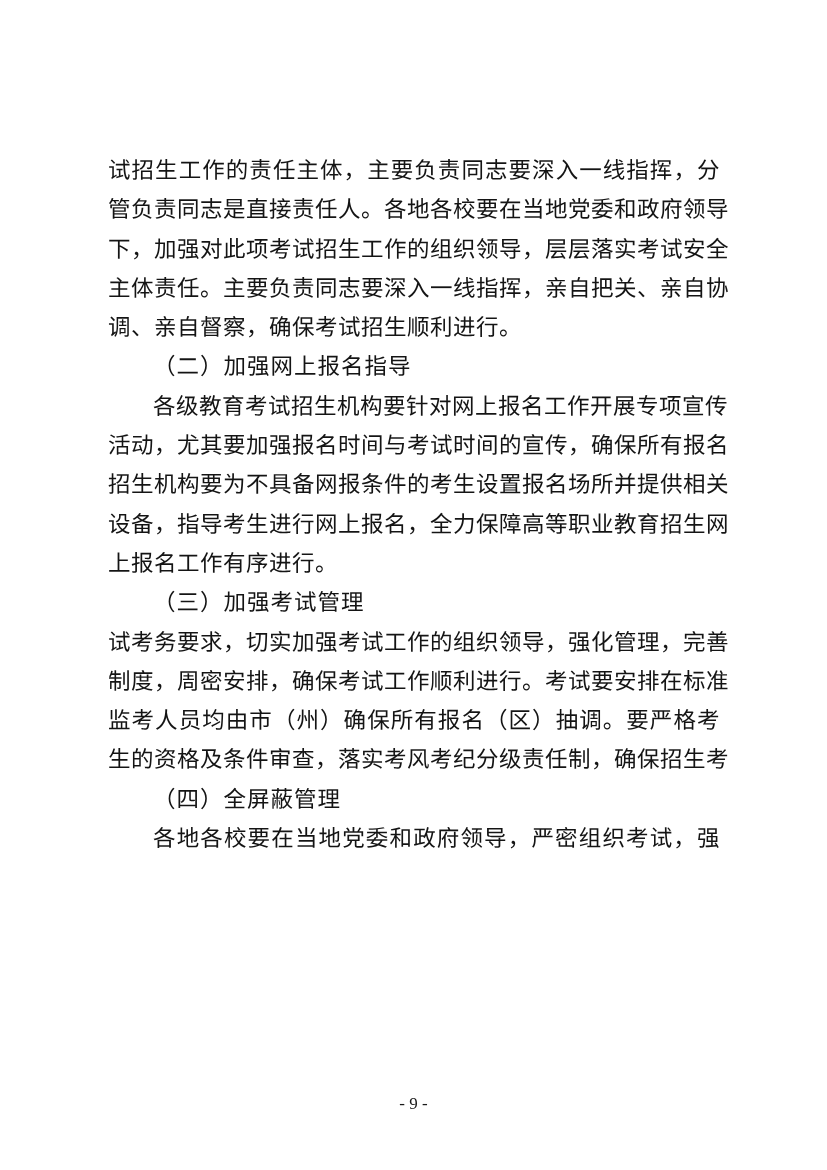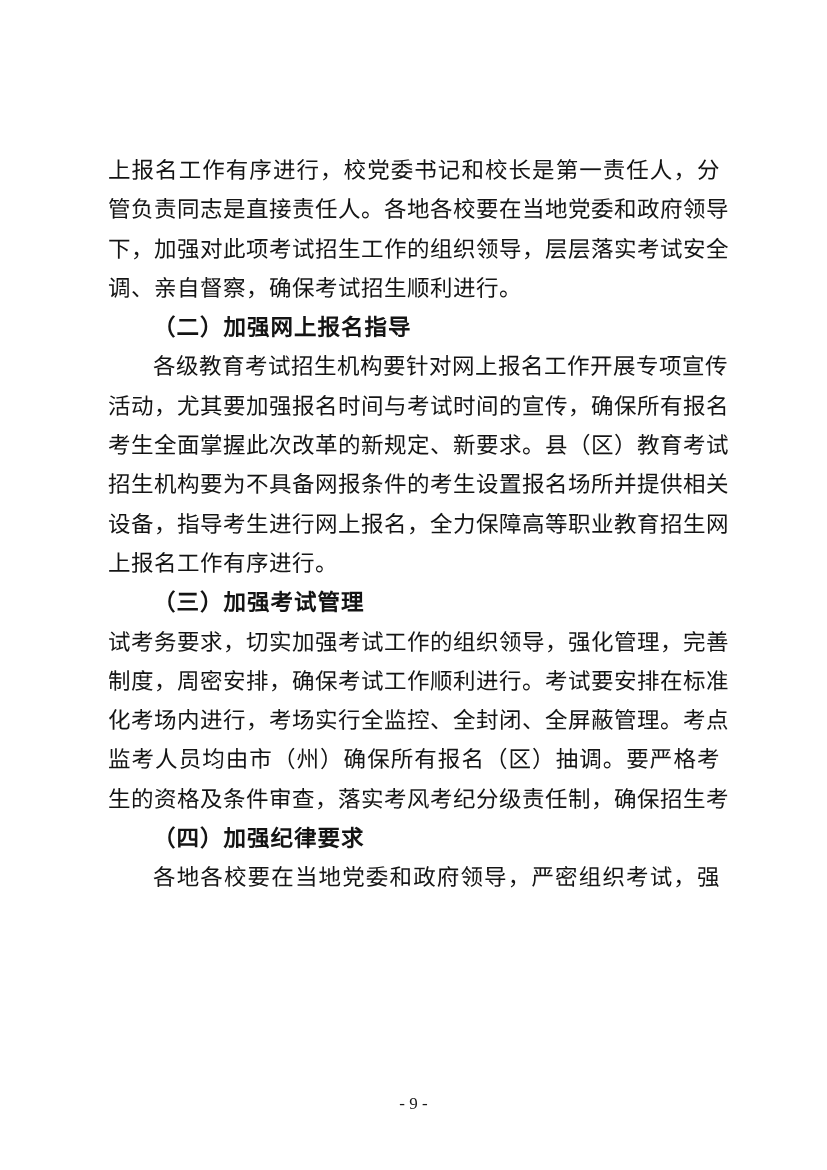--- a/index.html
+++ b/index.html
@@ -31,53 +31,51 @@
   }
   .line.fill {
     text-align: justify;
     text-align-last: justify;
   }
   .line.indent {
     padding-left: 45px;
   }
   .line.heading {
     letter-spacing: 1px;
-    font-weight: bold;
   }
   .page-footer {
     position: absolute;
     left: 0;
     top: 1092px;
     width: 827px;
     text-align: center;
     font-size: 17px;
     line-height: 24px;
     color: #1a1a1a;
     font-family: "Liberation Serif", "DejaVu Serif", serif;
   }
 </style>
 </head>
 <body>
 
 <div class="page">
   <div class="doc-body" id="doc-body">
-      <div class="line fill">上报名工作有序进行，校党委书记和校长是第一责任人，分</div>
+      <div class="line fill">试招生工作的责任主体，主要负责同志要深入一线指挥，分</div>
       <div class="line fill">管负责同志是直接责任人。各地各校要在当地党委和政府领导</div>
       <div class="line fill">下，加强对此项考试招生工作的组织领导，层层落实考试安全</div>
+      <div class="line fill">主体责任。主要负责同志要深入一线指挥，亲自把关、亲自协</div>
       <div class="line">调、亲自督察，确保考试招生顺利进行。</div>
       <div class="line heading indent">（二）加强网上报名指导</div>
       <div class="line indent fill">各级教育考试招生机构要针对网上报名工作开展专项宣传</div>
       <div class="line fill">活动，尤其要加强报名时间与考试时间的宣传，确保所有报名</div>
-      <div class="line fill">考生全面掌握此次改革的新规定、新要求。县（区）教育考试</div>
       <div class="line fill">招生机构要为不具备网报条件的考生设置报名场所并提供相关</div>
       <div class="line fill">设备，指导考生进行网上报名，全力保障高等职业教育招生网</div>
       <div class="line">上报名工作有序进行。</div>
       <div class="line heading indent">（三）加强考试管理</div>
       <div class="line fill">试考务要求，切实加强考试工作的组织领导，强化管理，完善</div>
       <div class="line fill">制度，周密安排，确保考试工作顺利进行。考试要安排在标准</div>
-      <div class="line fill">化考场内进行，考场实行全监控、全封闭、全屏蔽管理。考点</div>
       <div class="line fill">监考人员均由市（州）确保所有报名（区）抽调。要严格考</div>
       <div class="line fill">生的资格及条件审查，落实考风考纪分级责任制，确保招生考</div>
-      <div class="line heading indent">（四）加强纪律要求</div>
+      <div class="line heading indent">（四）全屏蔽管理</div>
       <div class="line indent fill">各地各校要在当地党委和政府领导，严密组织考试，强</div>
     </div>
   <div class="page-footer">- 9 -</div>
 </div>
 
 </body></html>

